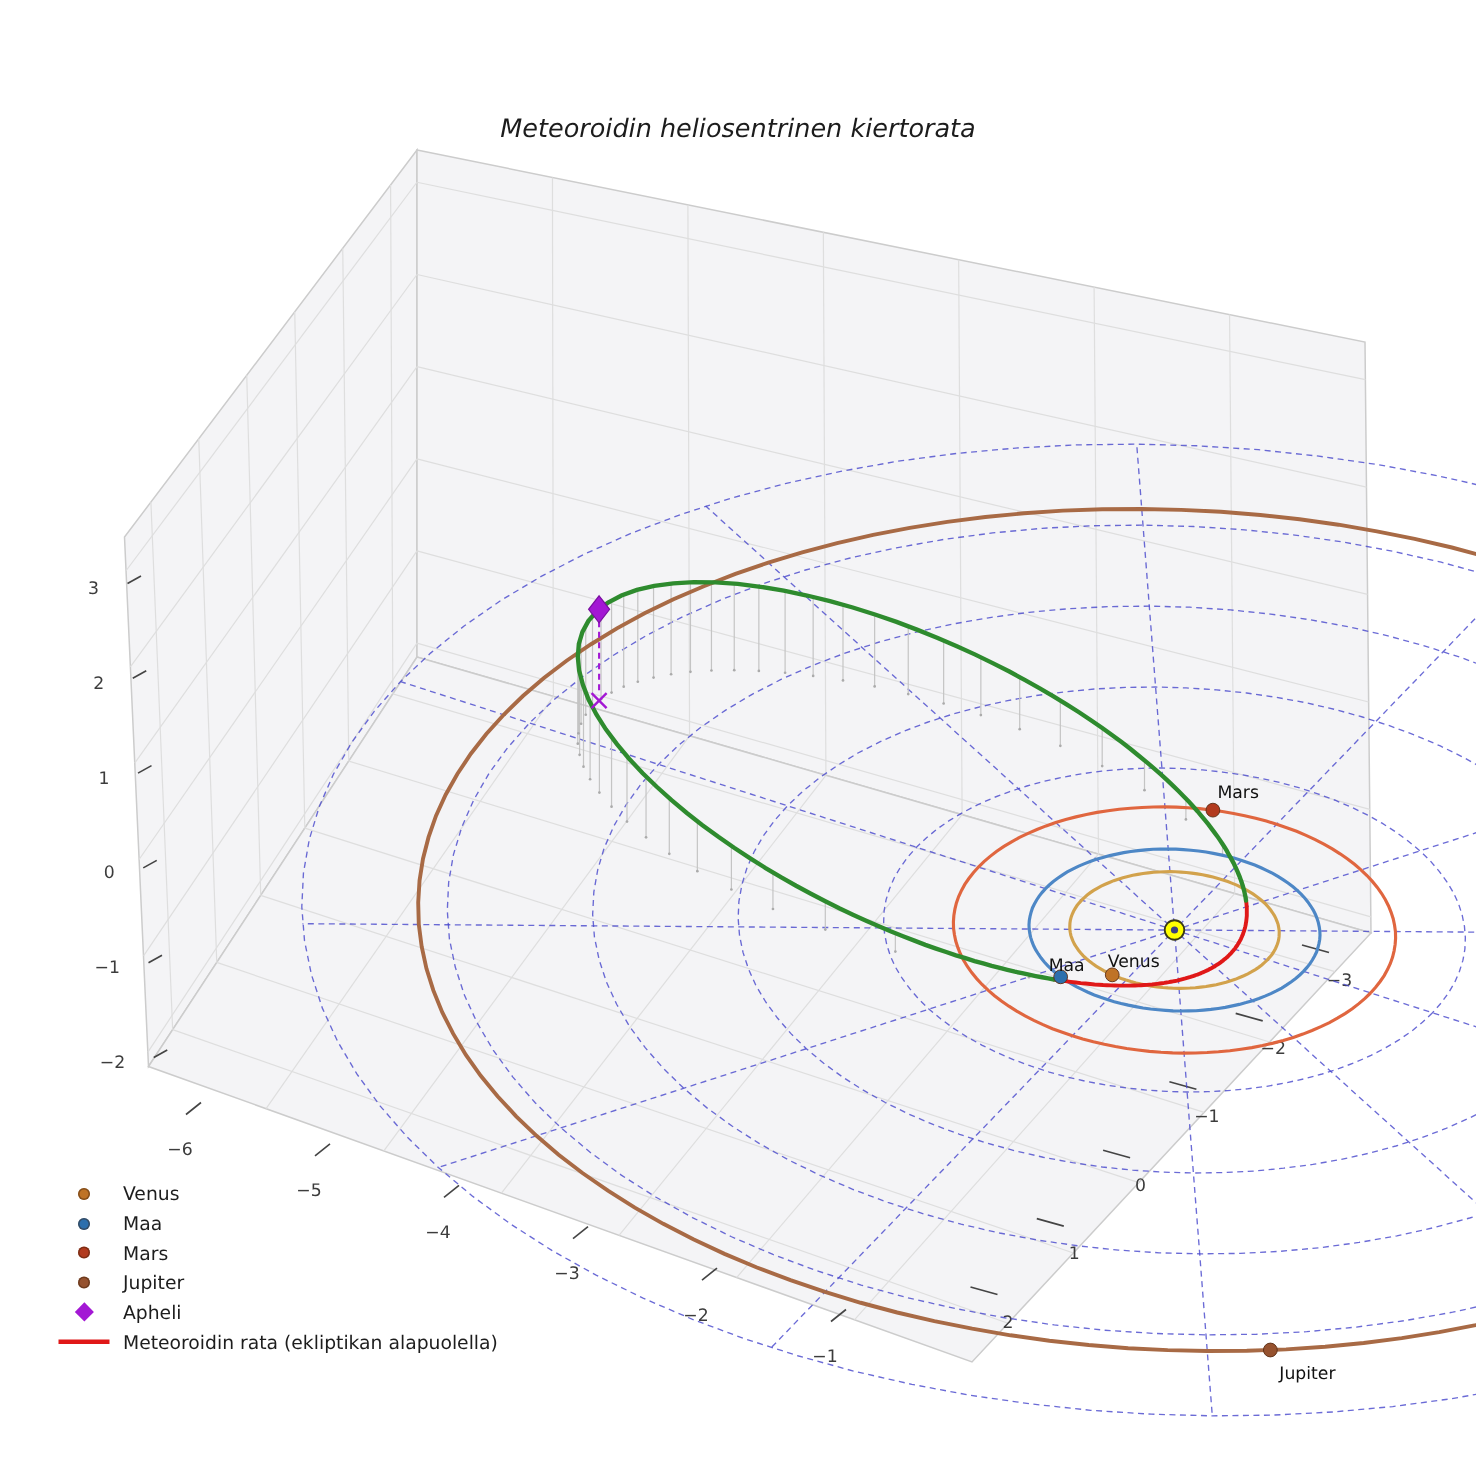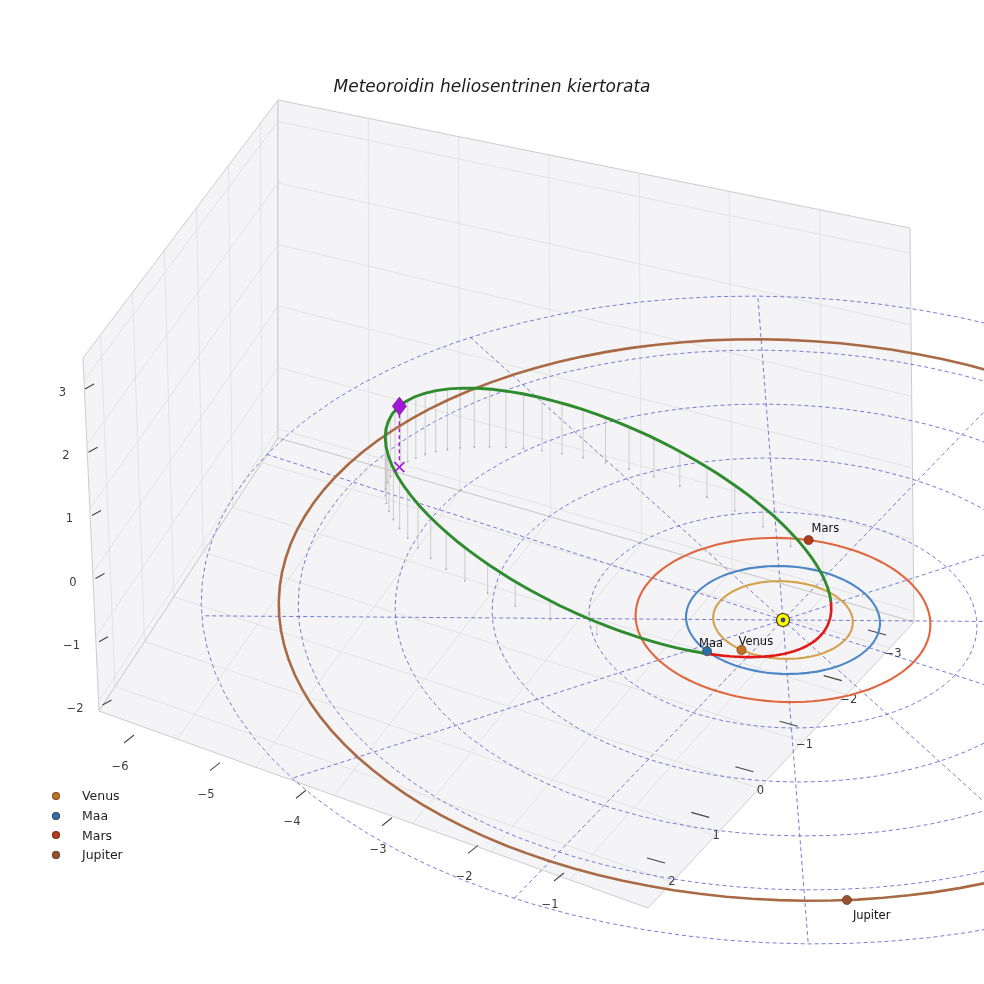--- a/index.html
+++ b/index.html
@@ -266,14 +266,26 @@
           <span class="dot" style="background: rgb(178, 58, 30); box-shadow: rgba(60, 30, 10, 0.45) 0px 0px 0px 1px inset;"></span>
         </span>
         <span class="llabel">Mars</span>
       </div>
       <div class="lrow">
         <span class="lmark">
           <span class="dot" style="background: rgb(150, 82, 47); box-shadow: rgba(60, 30, 10, 0.45) 0px 0px 0px 1px inset;"></span>
         </span>
         <span class="llabel">Jupiter</span>
       </div>
+      <div class="lrow">
+        <span class="lmark">
+          <span class="diamond" style="background: rgb(163, 24, 212);"></span>
+        </span>
+        <span class="llabel">Apheli</span>
+      </div>
+      <div class="lrow">
+        <span class="lmark">
+          <span class="lline" style="background: rgb(224, 24, 24);"></span>
+        </span>
+        <span class="llabel">Meteoroidin rata (ekliptikan alapuolella)</span>
+      </div>
     </div>
 </div>
 
 </body></html>

